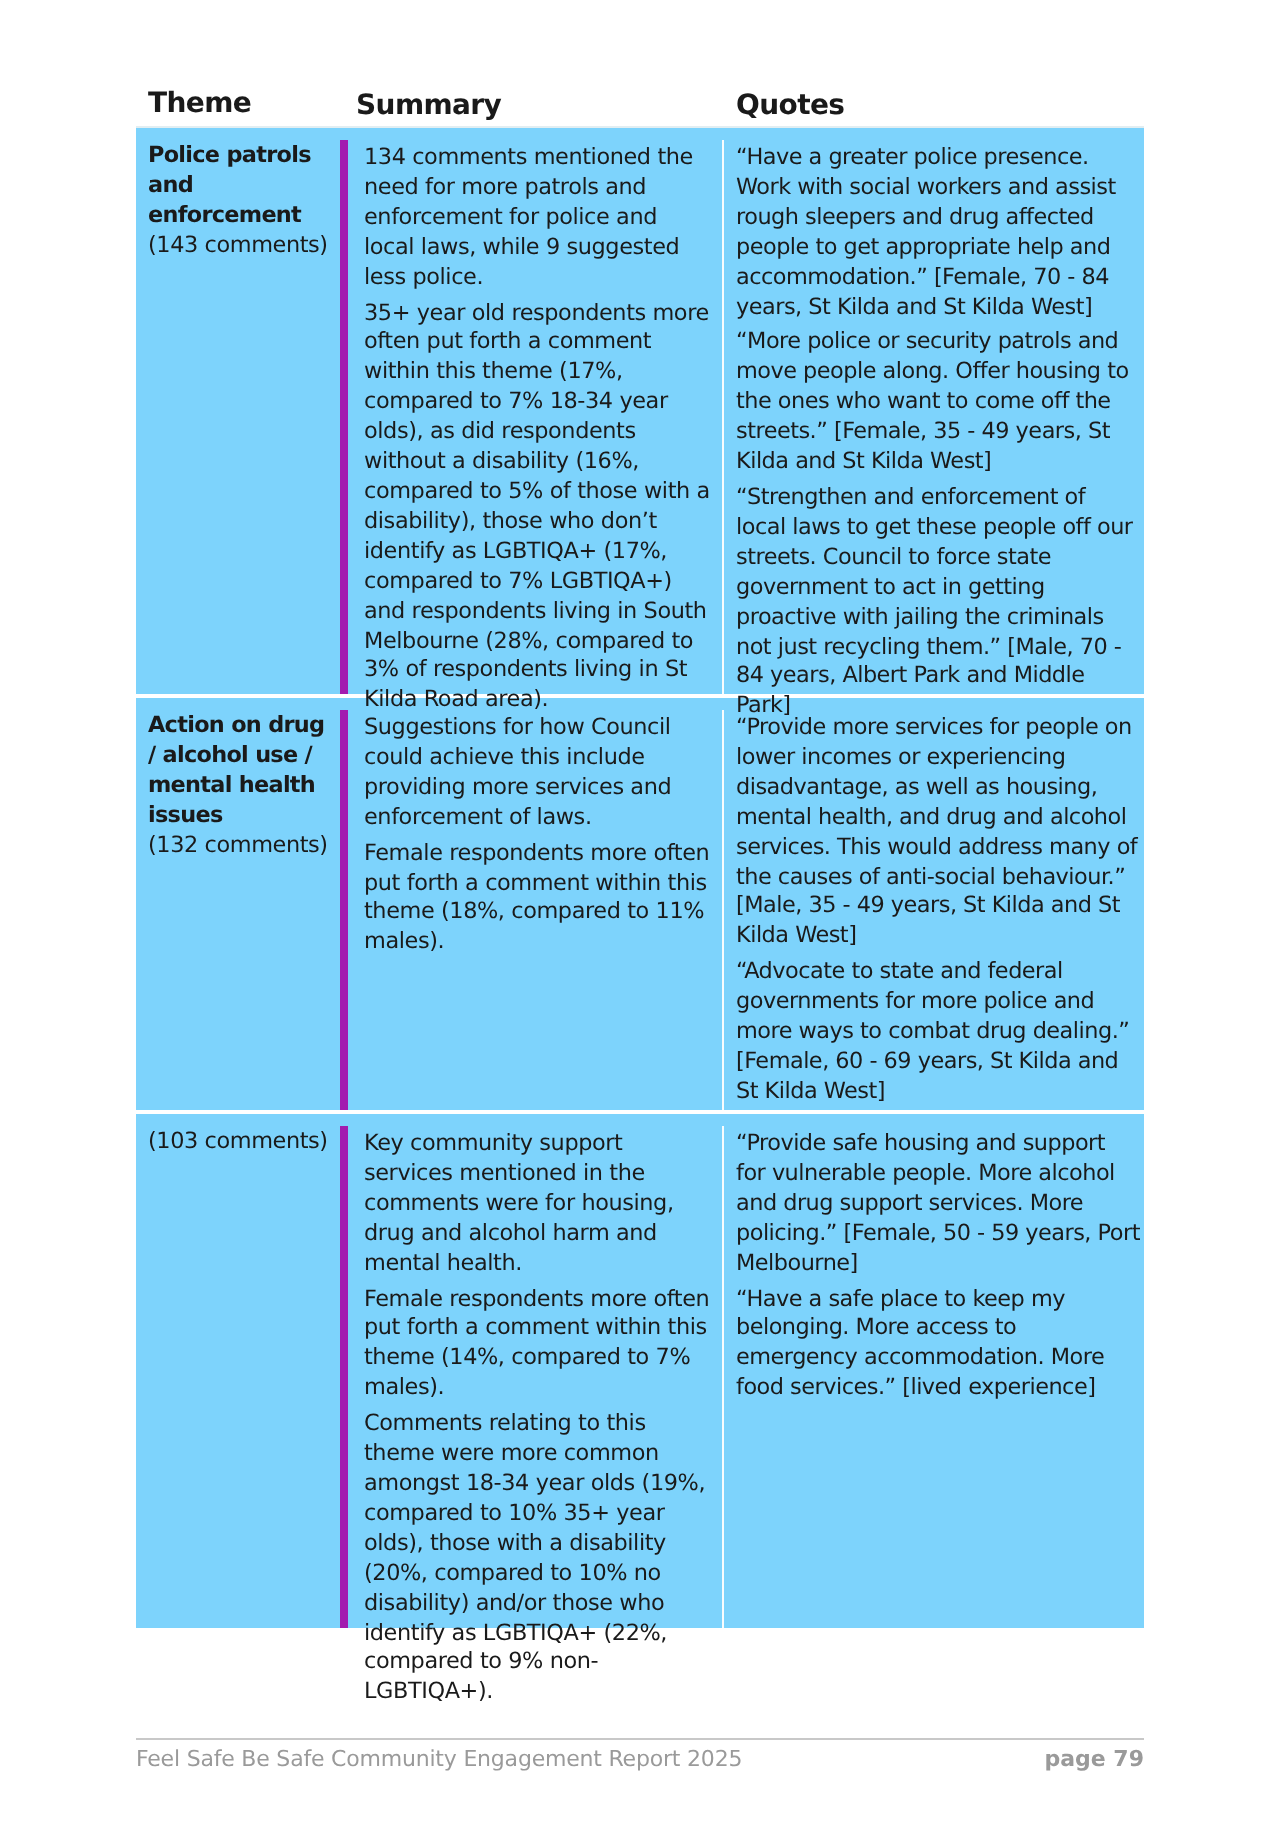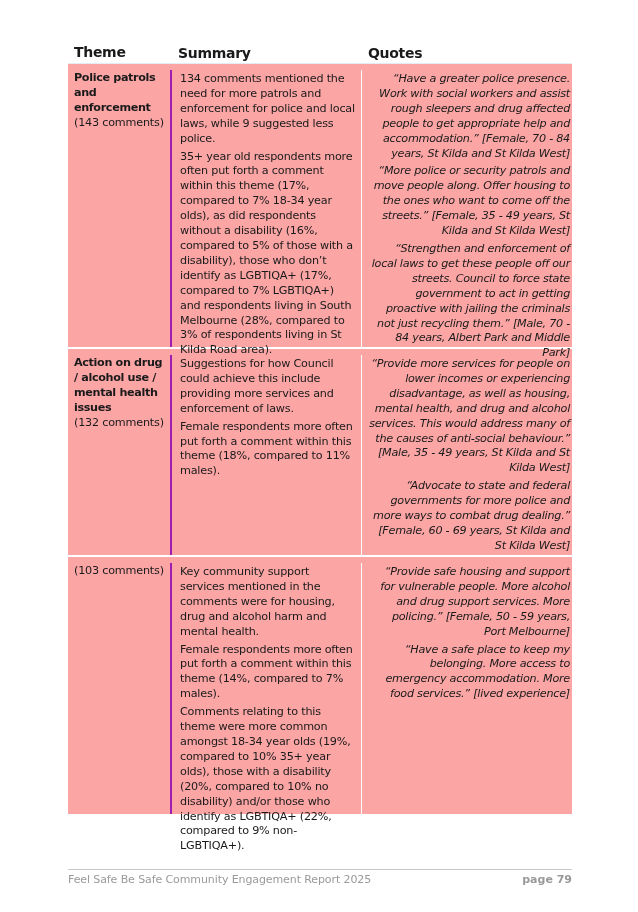--- a/index.html
+++ b/index.html
@@ -6,26 +6,26 @@
   body { width: 638px; height: 912px; position: relative; overflow: hidden;
          font-family: "DejaVu Sans", "Liberation Sans", sans-serif; color: #1a1a1a; }
   .table { position: absolute; left: 68px; top: 44px; width: 504px; }
   .row { display: flex; }
   .cell { box-sizing: border-box; padding: 0 4px 0 6px; }
   .c1 { width: 102px; }
   .c2 { width: 192px; padding-left: 8px; padding-right: 6px; }
   .c3 { width: 210px; padding-left: 6px; padding-right: 2px; }
   .hdr .cell { font-weight: bold; font-size: 14px; letter-spacing: -0.3px; height: 19px; line-height: 16px; padding-top: 1px; }
   .hdr { border-bottom: 1px solid #e2eef2; }
-  .body-row { background: #fca5a5; border-bottom: 2px solid #ffffff; }
-  .body-row .c2 { border-left: 2px solid #a21caf; border-right: 1px solid #f9fcfd; }
+  .body-row { background: #7dd3fc; border-bottom: 2px solid #ffffff; }
+  .body-row .c2 { border-left: 4px solid #a21caf; border-right: 1px solid #f9fcfd; }
   .theme-title { font-weight: bold; font-size: 11.2px; letter-spacing: -0.35px; line-height: 15px; display: block; }
   .theme-count { font-size: 11.2px; line-height: 15px; letter-spacing: -0.2px; display: block; }
   .sum p, .quo p { margin: 0 0 3px 0; font-size: 11.2px; line-height: 14.9px; letter-spacing: -0.2px; }
-  .quo p { font-style: italic; letter-spacing: -0.25px; text-align: right; }
+  .quo p { letter-spacing: -0.25px; }
   .r1 { height: 277px; padding-top: 6px; }
   .r2 { height: 200px; padding-top: 6px; }
   .r3 { height: 251px; padding-top: 6px; }
   .row .cell:first-child { padding-top: 0; }
   .footer-line { position: absolute; left: 68px; top: 869px; width: 504px; height: 1px; background: #c8c8c8; }
   .footer-left { position: absolute; left: 68px; top: 873px; font-size: 11px; color: #9a9a9a; letter-spacing: -0.1px; }
   .footer-right { position: absolute; right: 66px; top: 873px; font-size: 11px; color: #9a9a9a; font-weight: bold; }
 </style>
 </head>
 <body>

